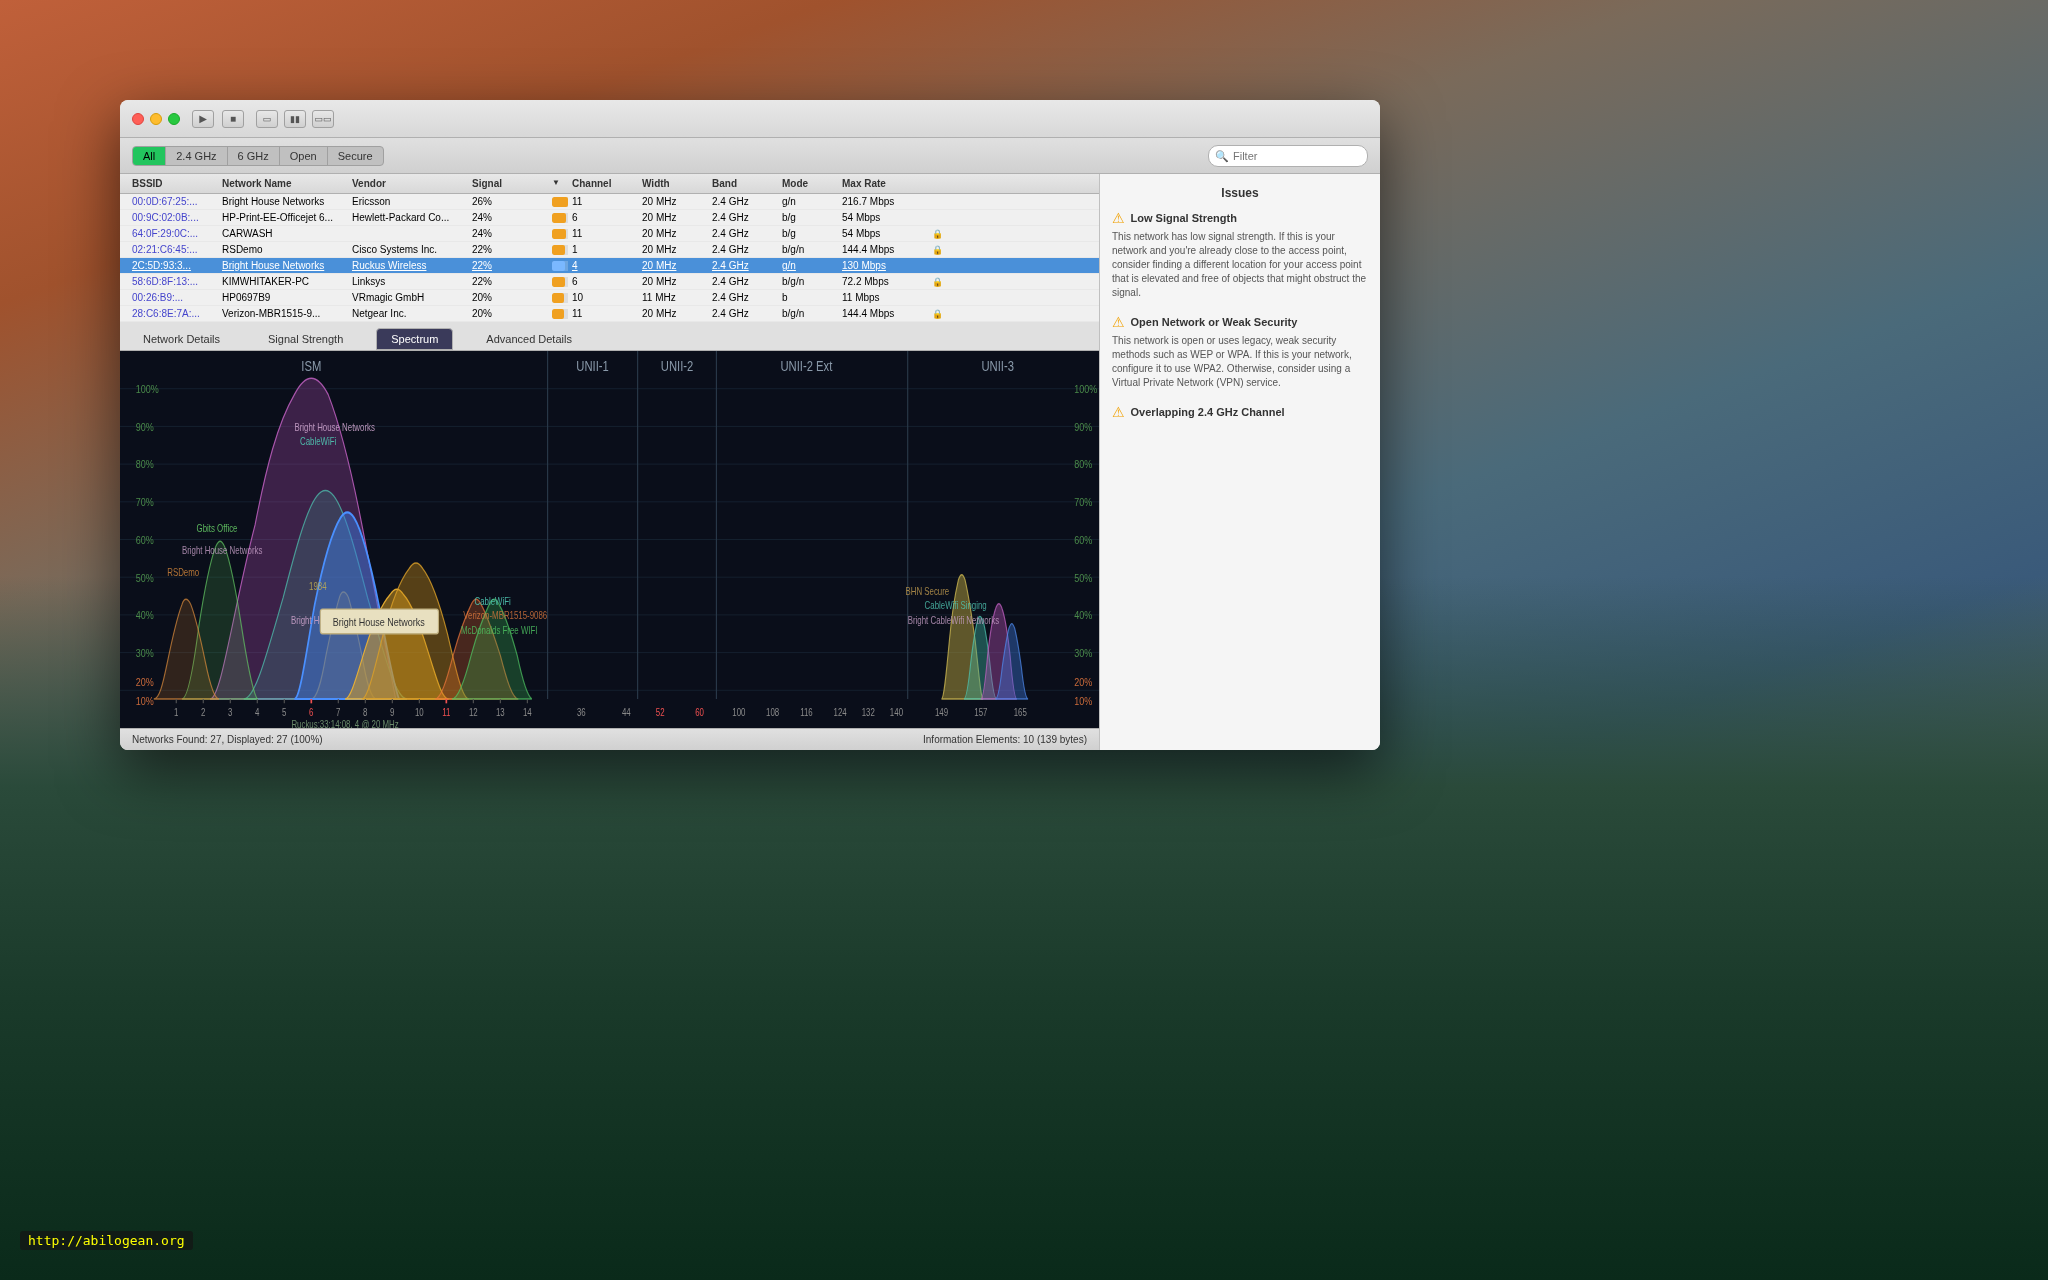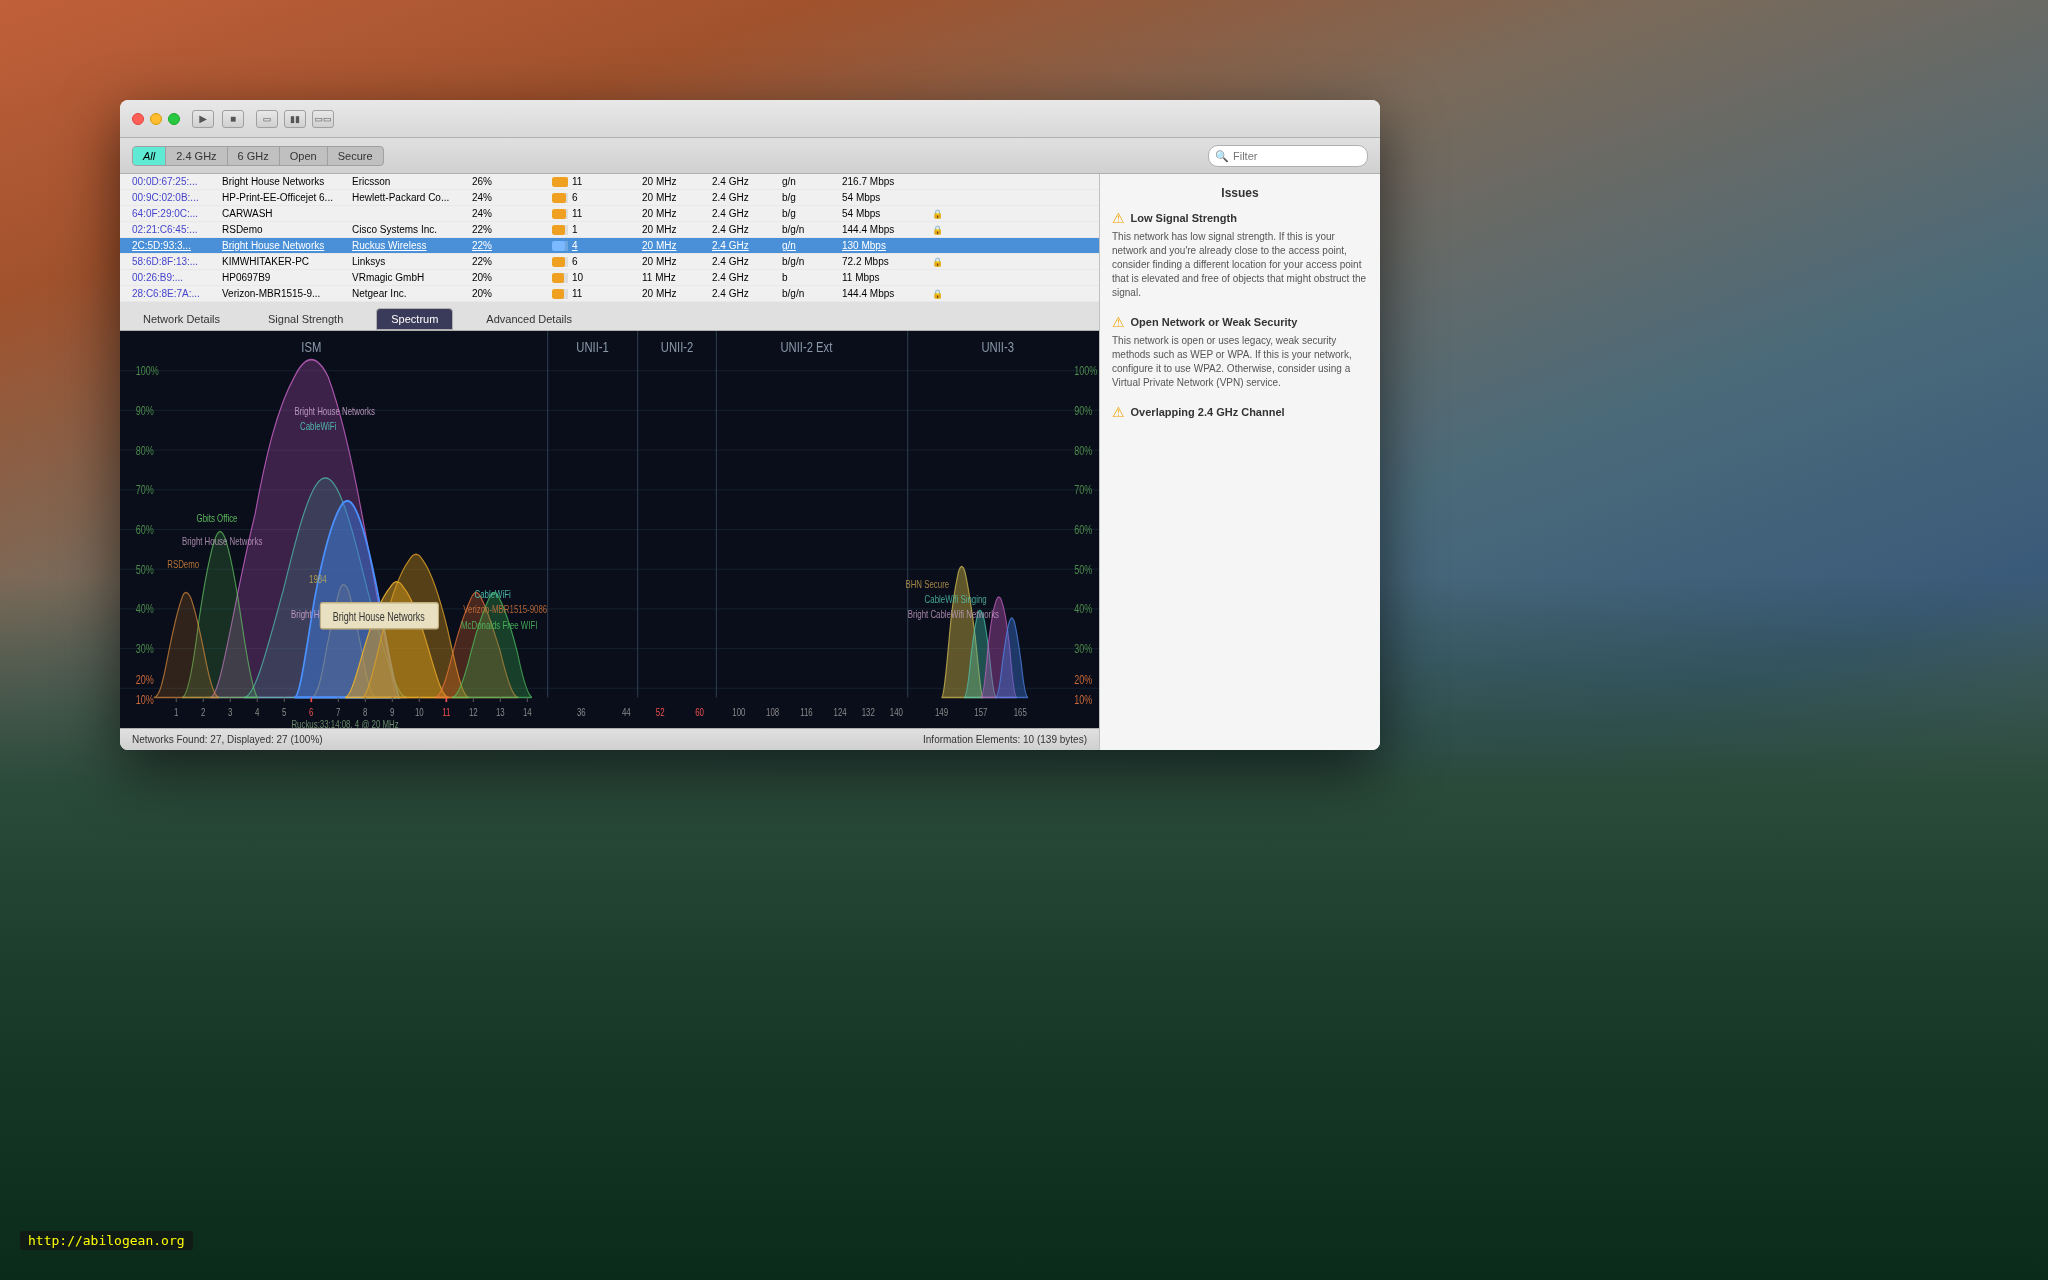--- a/index.html
+++ b/index.html
@@ -121,23 +121,22 @@
     }
     .filter-tab {
       padding: 3px 10px;
       font-size: 11px;
       color: #333;
       cursor: pointer;
       border-right: 1px solid #a0a0a0;
     }
     .filter-tab:last-child { border-right: none; }
     .filter-tab.active {
-      background: #5eead4;
+      background: #22c55e;
       color: #000;
-      font-style: italic;
     }
     .filter-search {
       margin-left: auto;
       background: #fff;
       border: 1px solid #b0b0b0;
       border-radius: 10px;
       padding: 2px 10px 2px 24px;
       font-size: 11px;
       width: 160px;
       height: 22px;
@@ -330,20 +329,33 @@
     <div class="search-wrapper">
       <span class="search-icon-inner">🔍</span>
       <input class="filter-search" type="text" placeholder="Filter" style="">
     </div>
   </div>
 
   <div class="main-content">
 
     <div class="left-panel">
 
+      <div class="table-header">
+        <div class="col">BSSID</div>
+        <div class="col">Network Name</div>
+        <div class="col">Vendor</div>
+        <div class="col">Signal</div>
+        <div class="col" style="font-size:8px;">▼</div>
+        <div class="col">Channel</div>
+        <div class="col">Width</div>
+        <div class="col">Band</div>
+        <div class="col">Mode</div>
+        <div class="col">Max Rate</div>
+        <div class="col"></div>
+      </div>
 
       <div class="table-body" id="table-body">
       <div class="table-row">
     <div class="col" style="color:#4444cc">00:0D:67:25:...</div>
     <div class="col">Bright House Networks</div>
     <div class="col">Ericsson</div>
     <div class="col">26%</div>
     <div class="col">
       <div class="signal-bar-container" style="background:#ddd">
         <div class="signal-bar " style="width:26%;background:#f0a020"></div>

